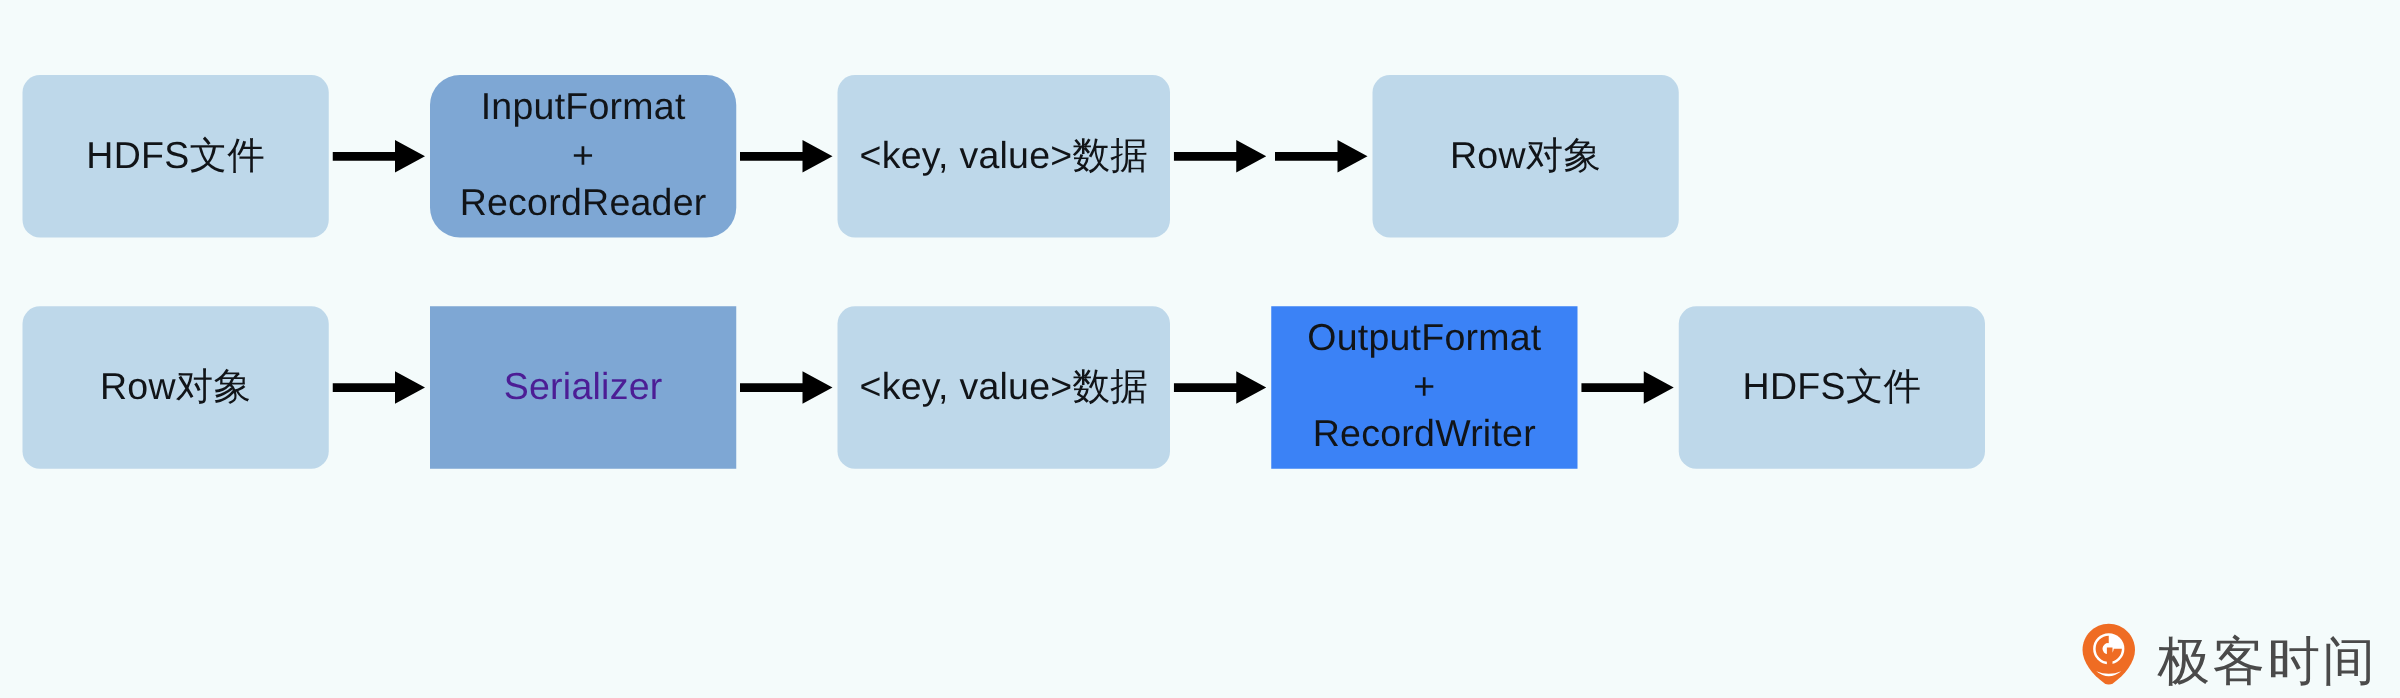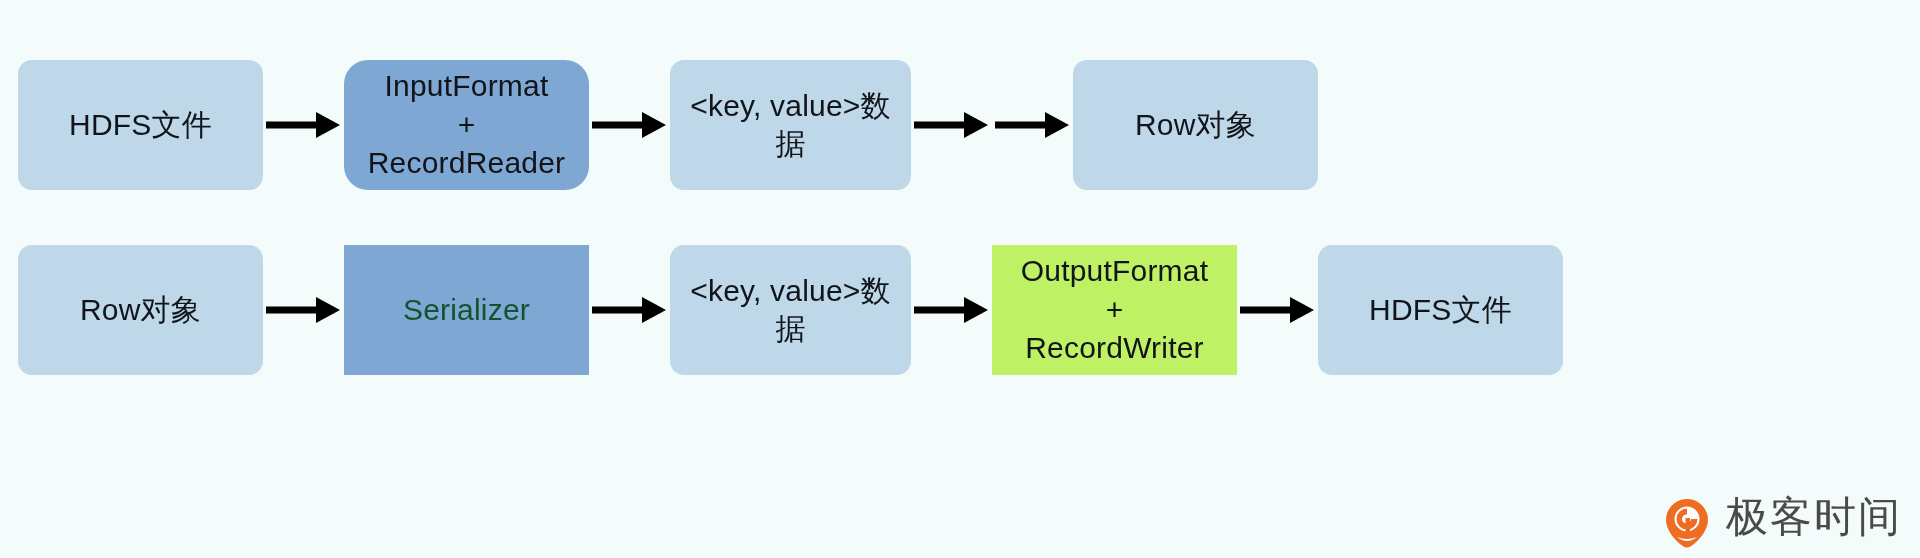--- a/index.html
+++ b/index.html
@@ -54,21 +54,21 @@
     border-radius: 14px;
   }
   .node.dark {
     background: #7ea7d4;
     border-radius: 0;
   }
 
   
   .w1 { width: 245px; height: 130px; }
   .w2 { width: 245px; height: 130px; }
-  .w3 { width: 241px; height: 130px; }
+  .w3 { width: 266px; height: 130px; }
   .w4 { width: 245px; height: 130px; }
   .w5 { width: 245px; height: 130px; }
 
   .gap-a { width: 81px; }
   .gap-b { width: 81px; }
   .gap-c { width: 81px; }
   .gap-d { width: 81px; }
   .lead  { width: 18px; }
 
   .arrow {
@@ -79,21 +79,21 @@
     height: 130px;
   }
   .arrow svg { display: block; }
 
   .watermark {
     position: absolute;
     right: 18px;
     bottom: 8px;
     display: flex;
     flex-direction: row;
-    align-items: flex-start;
+    align-items: flex-end;
     gap: 12px;
   }
   .wm-logo {
     width: 54px;
     height: 54px;
     flex: 0 0 auto;
   }
   .wm-text {
     font-size: 42px;
     color: #4a4a4a;
@@ -150,37 +150,37 @@
     <div class="lead"></div>
 
     <div class="node light w1" style="background: rgb(190, 216, 234); color: rgb(17, 20, 24);">Row对象</div>
 
     <div class="arrow gap-a">
       <svg width="76" height="34" viewBox="0 0 76 34" aria-hidden="true">
         <path d="M0 13.5 H50 V4 L74 17 L50 30 V20.5 H0 Z" fill="#000000"></path>
       </svg>
     </div>
 
-    <div class="node dark w2" style="background: rgb(126, 167, 212); color: #14532d;">Serializer</div>
+    <div class="node dark w2" style="background: rgb(126, 167, 212); color: #4c1d95;">Serializer</div>
 
     <div class="arrow gap-b">
       <svg width="76" height="34" viewBox="0 0 76 34" aria-hidden="true">
         <path d="M0 13.5 H50 V4 L74 17 L50 30 V20.5 H0 Z" fill="#000000"></path>
       </svg>
     </div>
 
     <div class="node light w3" style="background: rgb(190, 216, 234); color: rgb(17, 20, 24);">&lt;key, value&gt;数据</div>
 
     <div class="arrow gap-c">
       <svg width="76" height="34" viewBox="0 0 76 34" aria-hidden="true">
         <path d="M0 13.5 H50 V4 L74 17 L50 30 V20.5 H0 Z" fill="#000000"></path>
       </svg>
     </div>
 
-    <div class="node dark w4" style="background: #bef264; color: rgb(17, 20, 24);">OutputFormat
+    <div class="node dark w4" style="background: #3b82f6; color: rgb(17, 20, 24);">OutputFormat
 +
 RecordWriter</div>
 
     <div class="arrow gap-d">
       <svg width="76" height="34" viewBox="0 0 76 34" aria-hidden="true">
         <path d="M0 13.5 H50 V4 L74 17 L50 30 V20.5 H0 Z" fill="#000000"></path>
       </svg>
     </div>
 
     <div class="node light w5" style="background: rgb(190, 216, 234); color: rgb(17, 20, 24);">HDFS文件</div>

